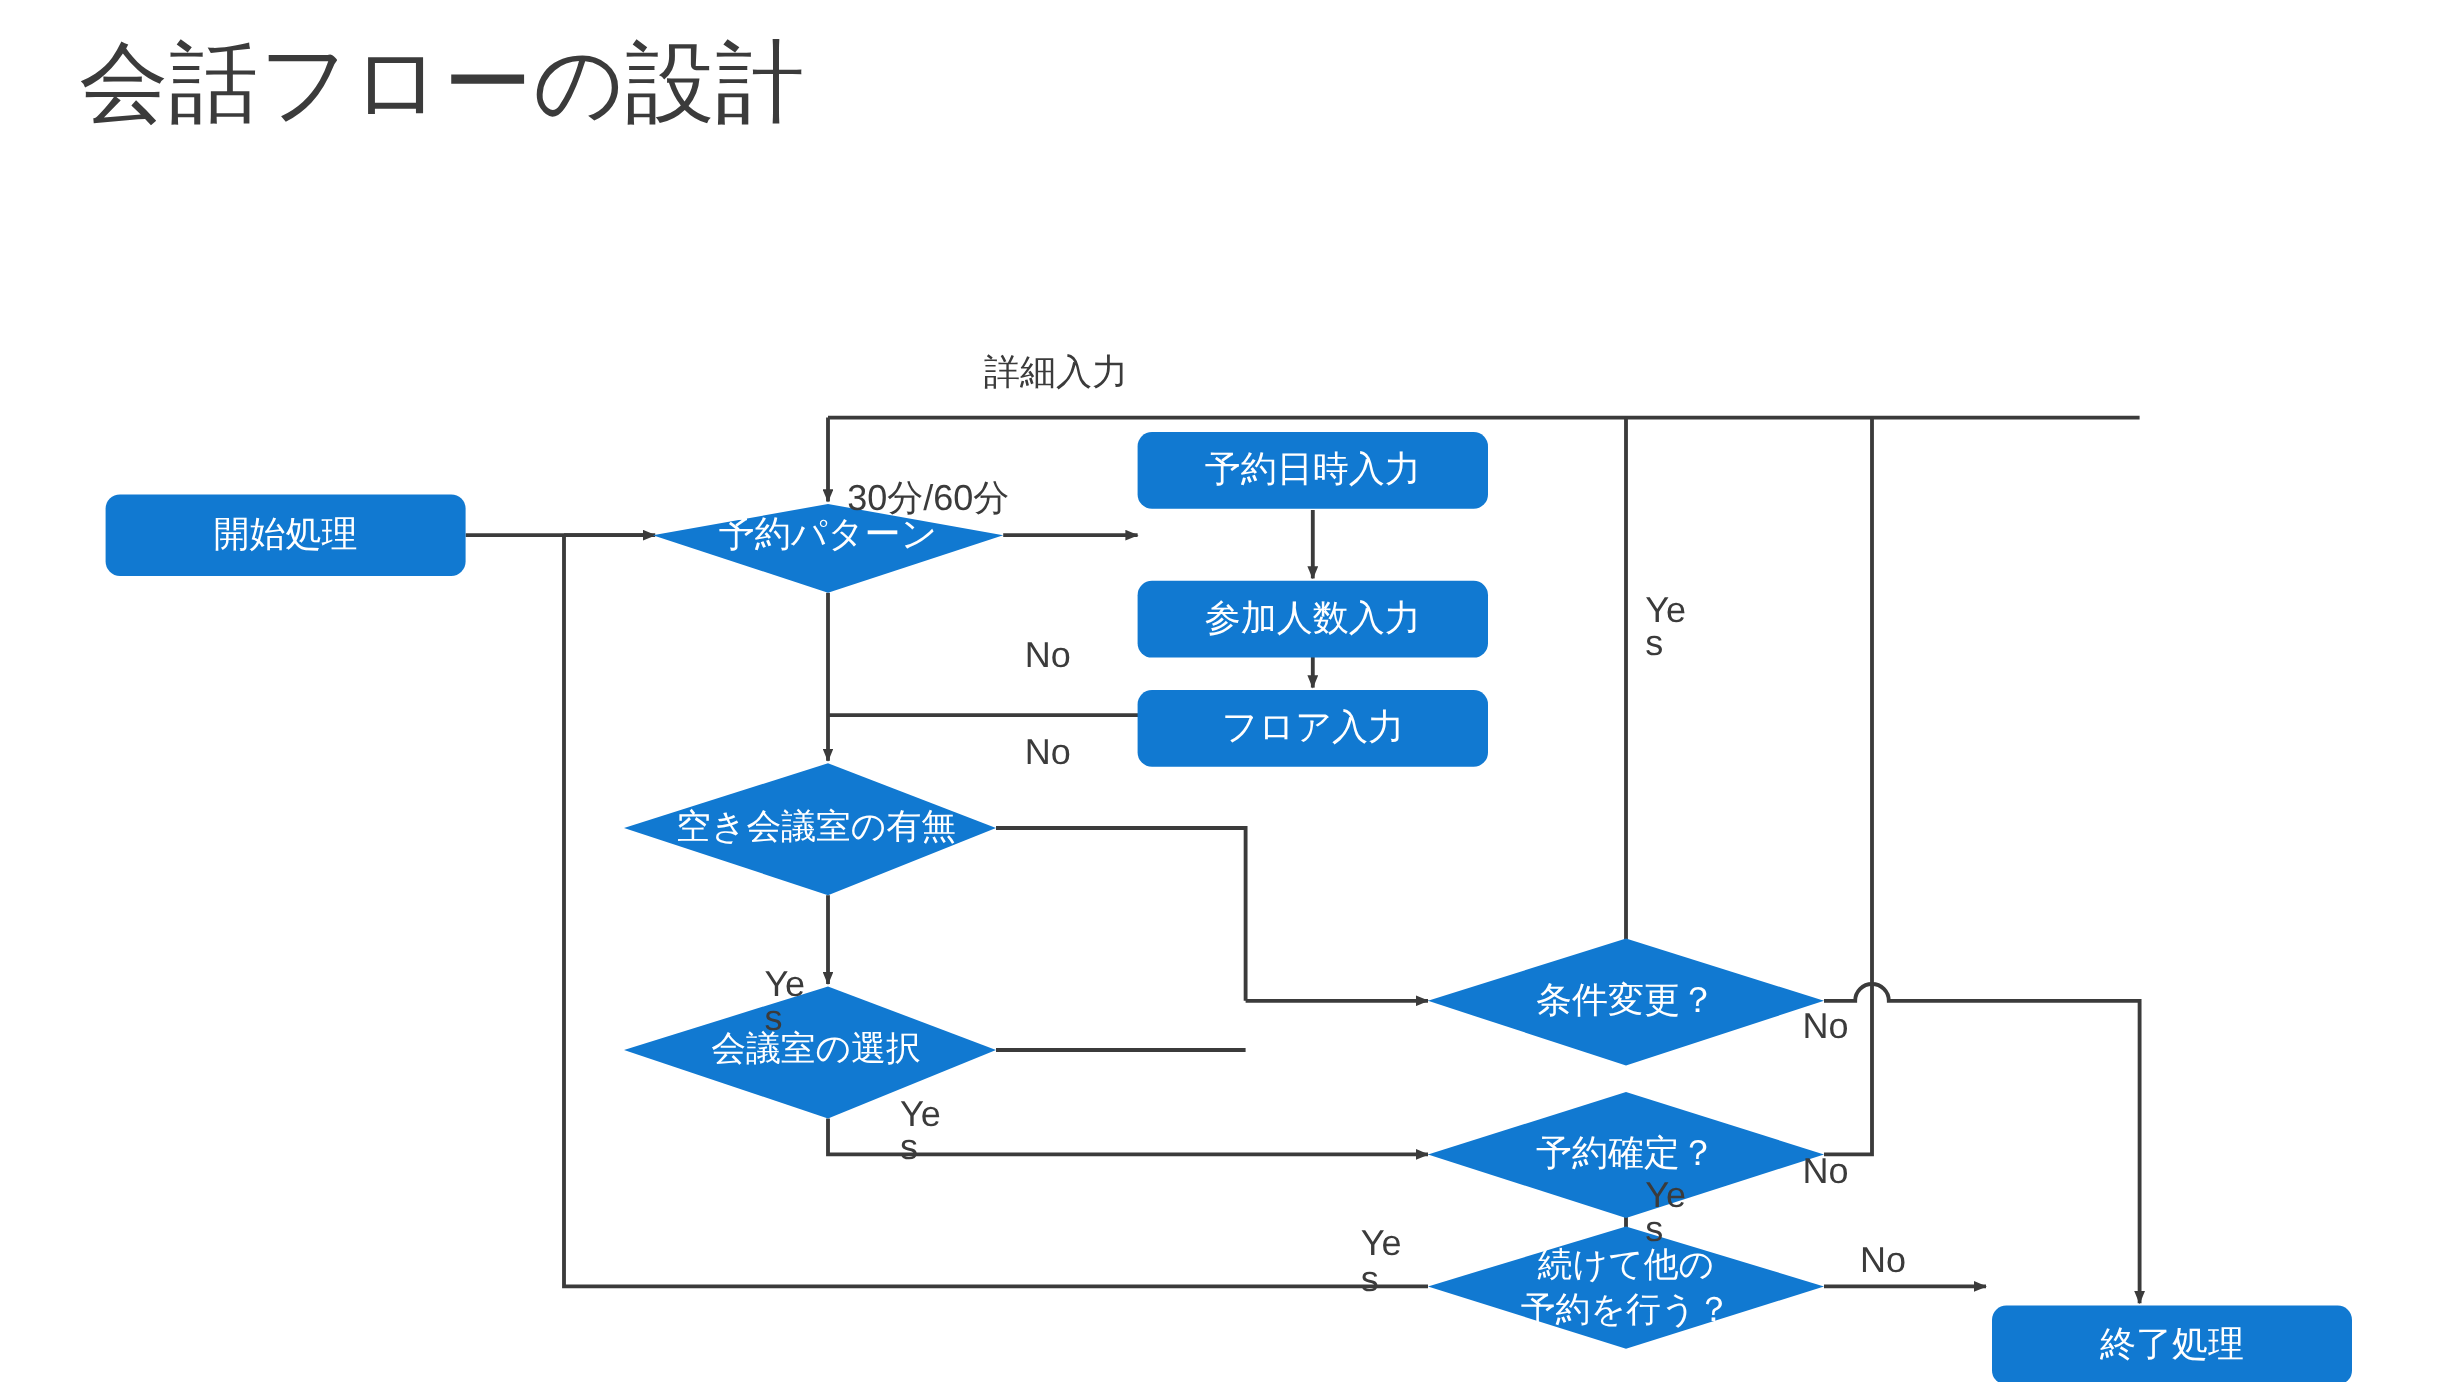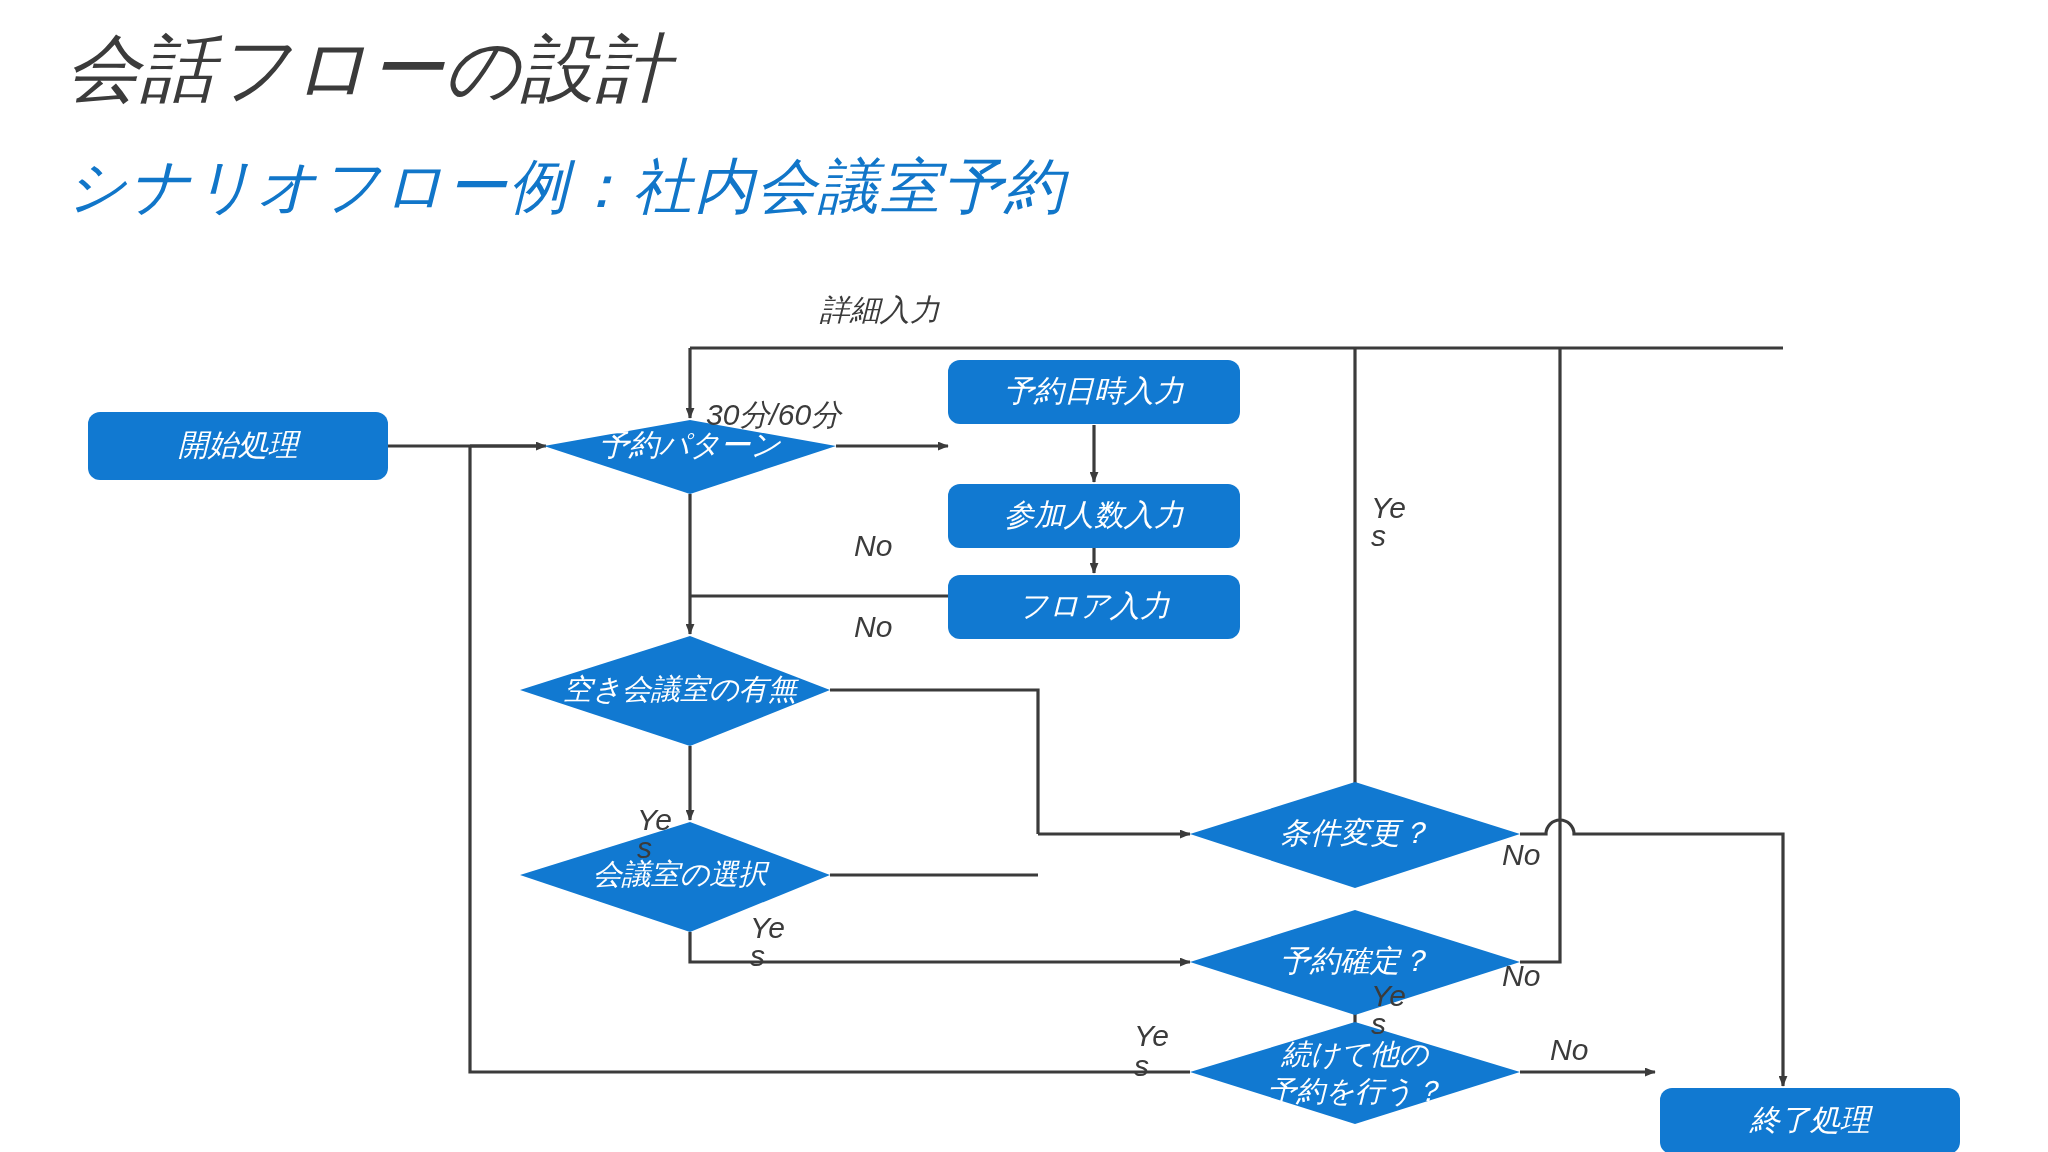--- a/index.html
+++ b/index.html
@@ -12,21 +12,20 @@
     height: 1152px;
     font-family: "Liberation Sans", "DejaVu Sans", sans-serif;
     overflow: hidden;
     position: relative;
   }
   .slide {
     position: relative;
     width: 2048px;
     height: 1152px;
     background: #ffffff;
-    font-style: italic;
   }
   .title {
     position: absolute;
     left: 66px;
     top: 30px;
     font-size: 74px;
     line-height: 1.05;
     color: #3b3b3b;
     letter-spacing: 1px;
     white-space: nowrap;
@@ -86,21 +85,20 @@
     fill: #3b3b3b;
   }
 </style>
 </head>
 <body>
 
 <div class="slide">
 
   <div class="title">会話フローの設計</div>
 
-  <div class="subtitle">シナリオフロー例：社内会議室予約</div>
 
   <div class="flow-wrap">
   <svg class="flow" viewBox="0 0 2048 902" xmlns="http://www.w3.org/2000/svg">
 
     <defs>
       <marker id="ah" markerWidth="11" markerHeight="9" refX="10.2" refY="4.5" orient="auto" markerUnits="userSpaceOnUse">
         <path d="M0,0 L11,4.5 L0,9 z" class="arrow-head"></path>
       </marker>
       <marker id="ahd" markerWidth="11" markerHeight="9" refX="10.2" refY="4.5" orient="auto" markerUnits="userSpaceOnUse">
         <path d="M0,0 L11,4.5 L0,9 z" class="arrow-head"></path>

